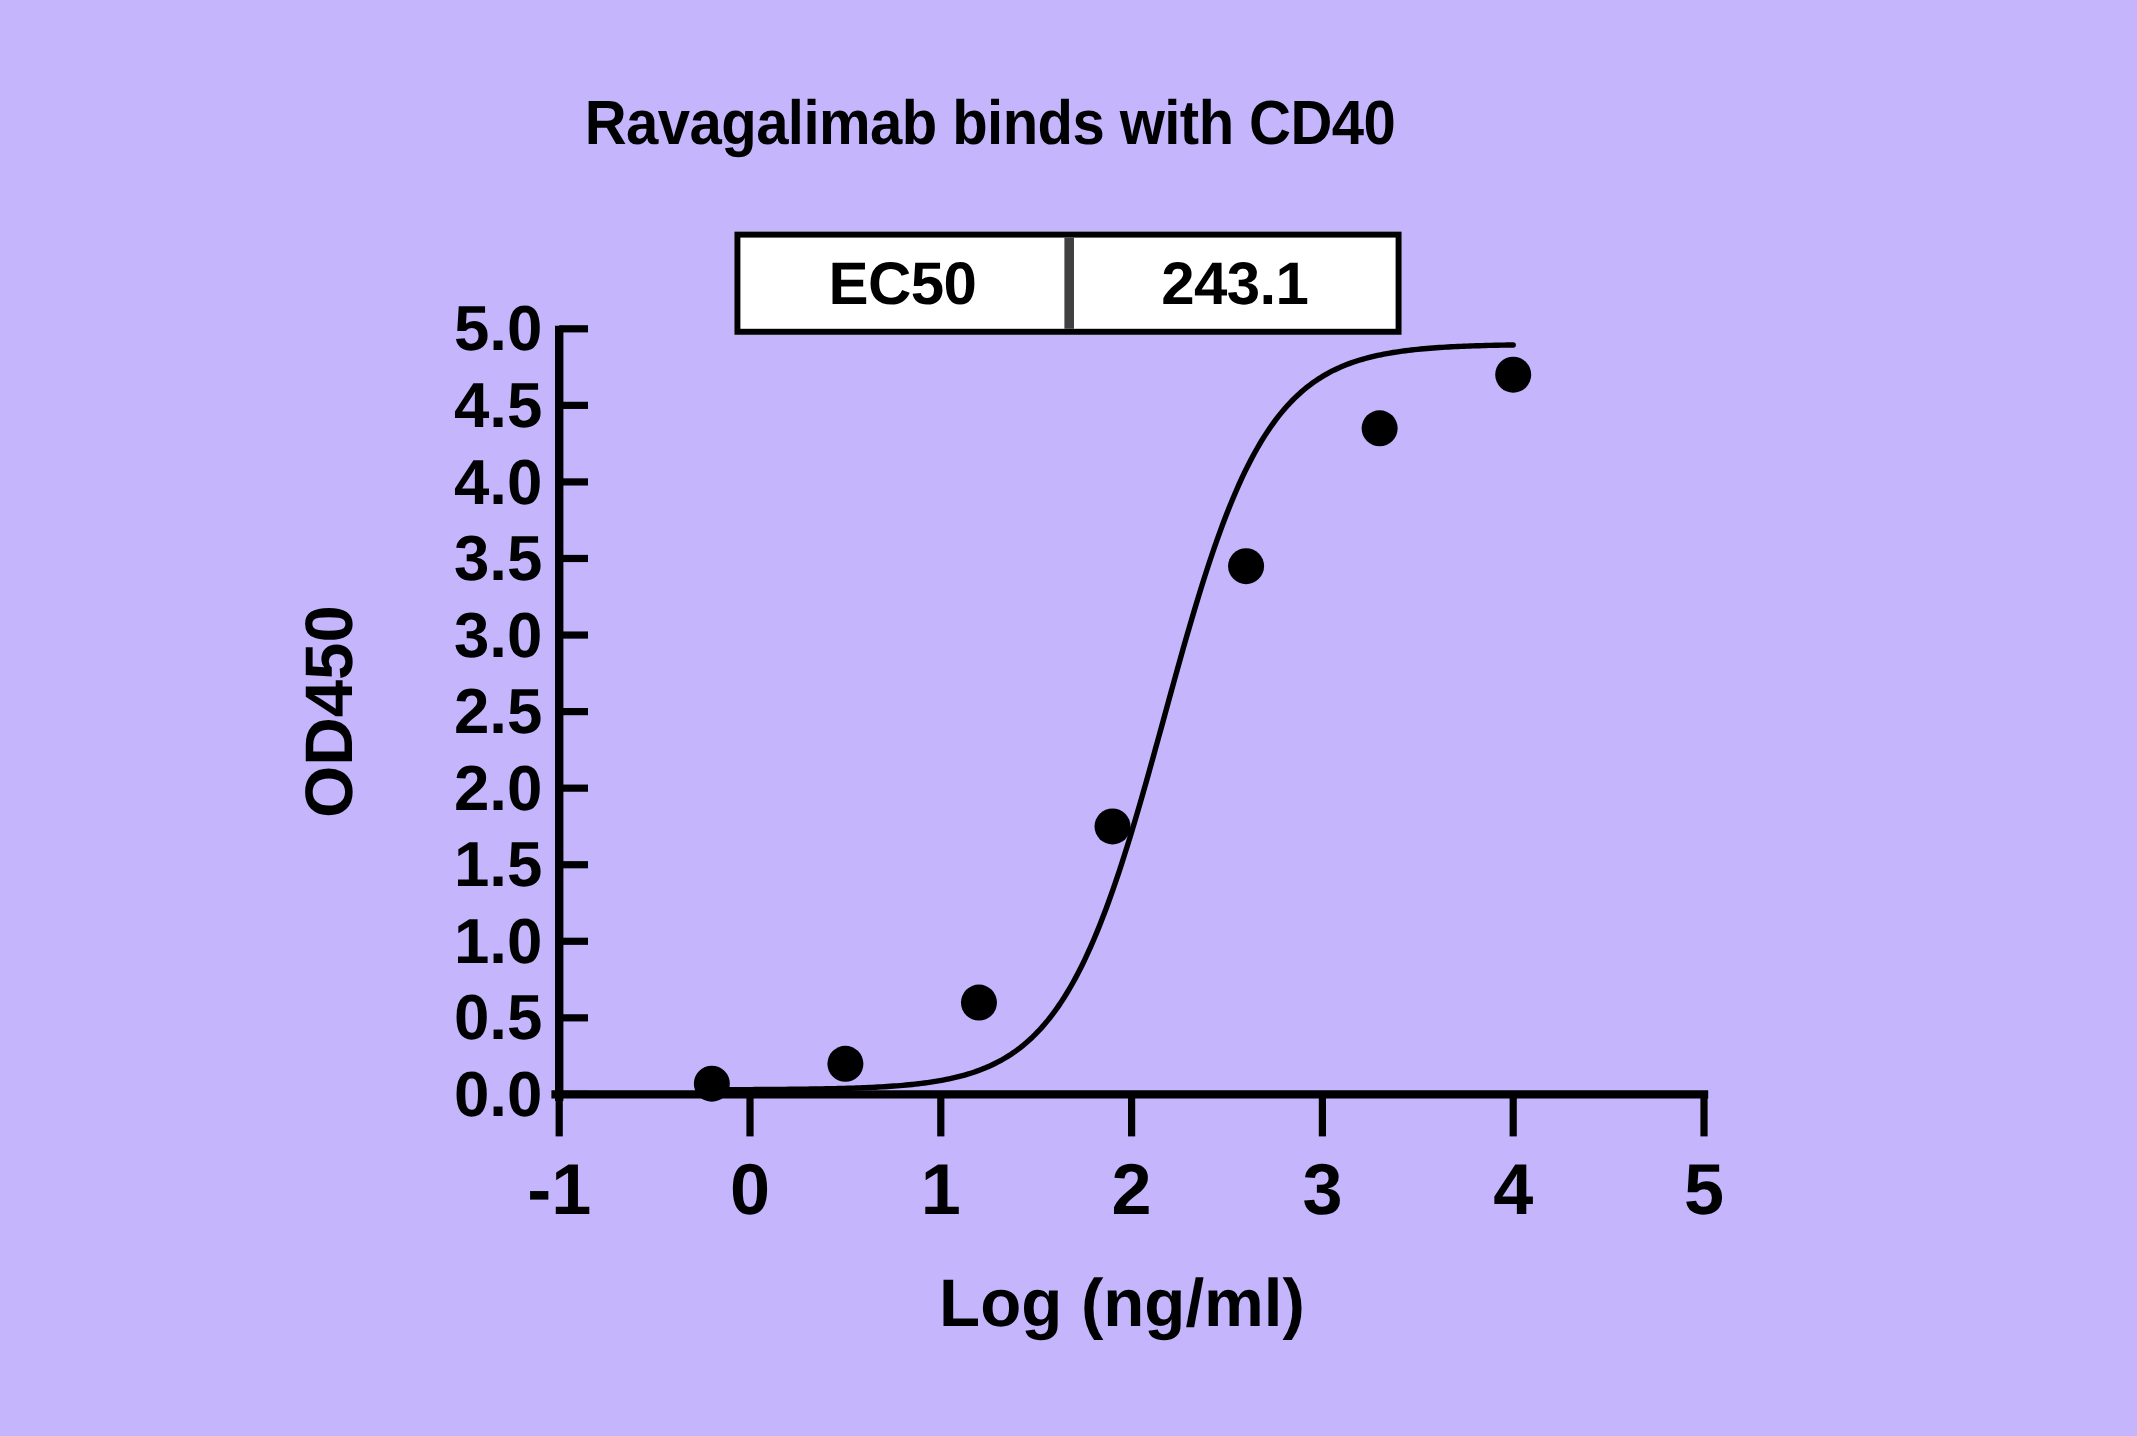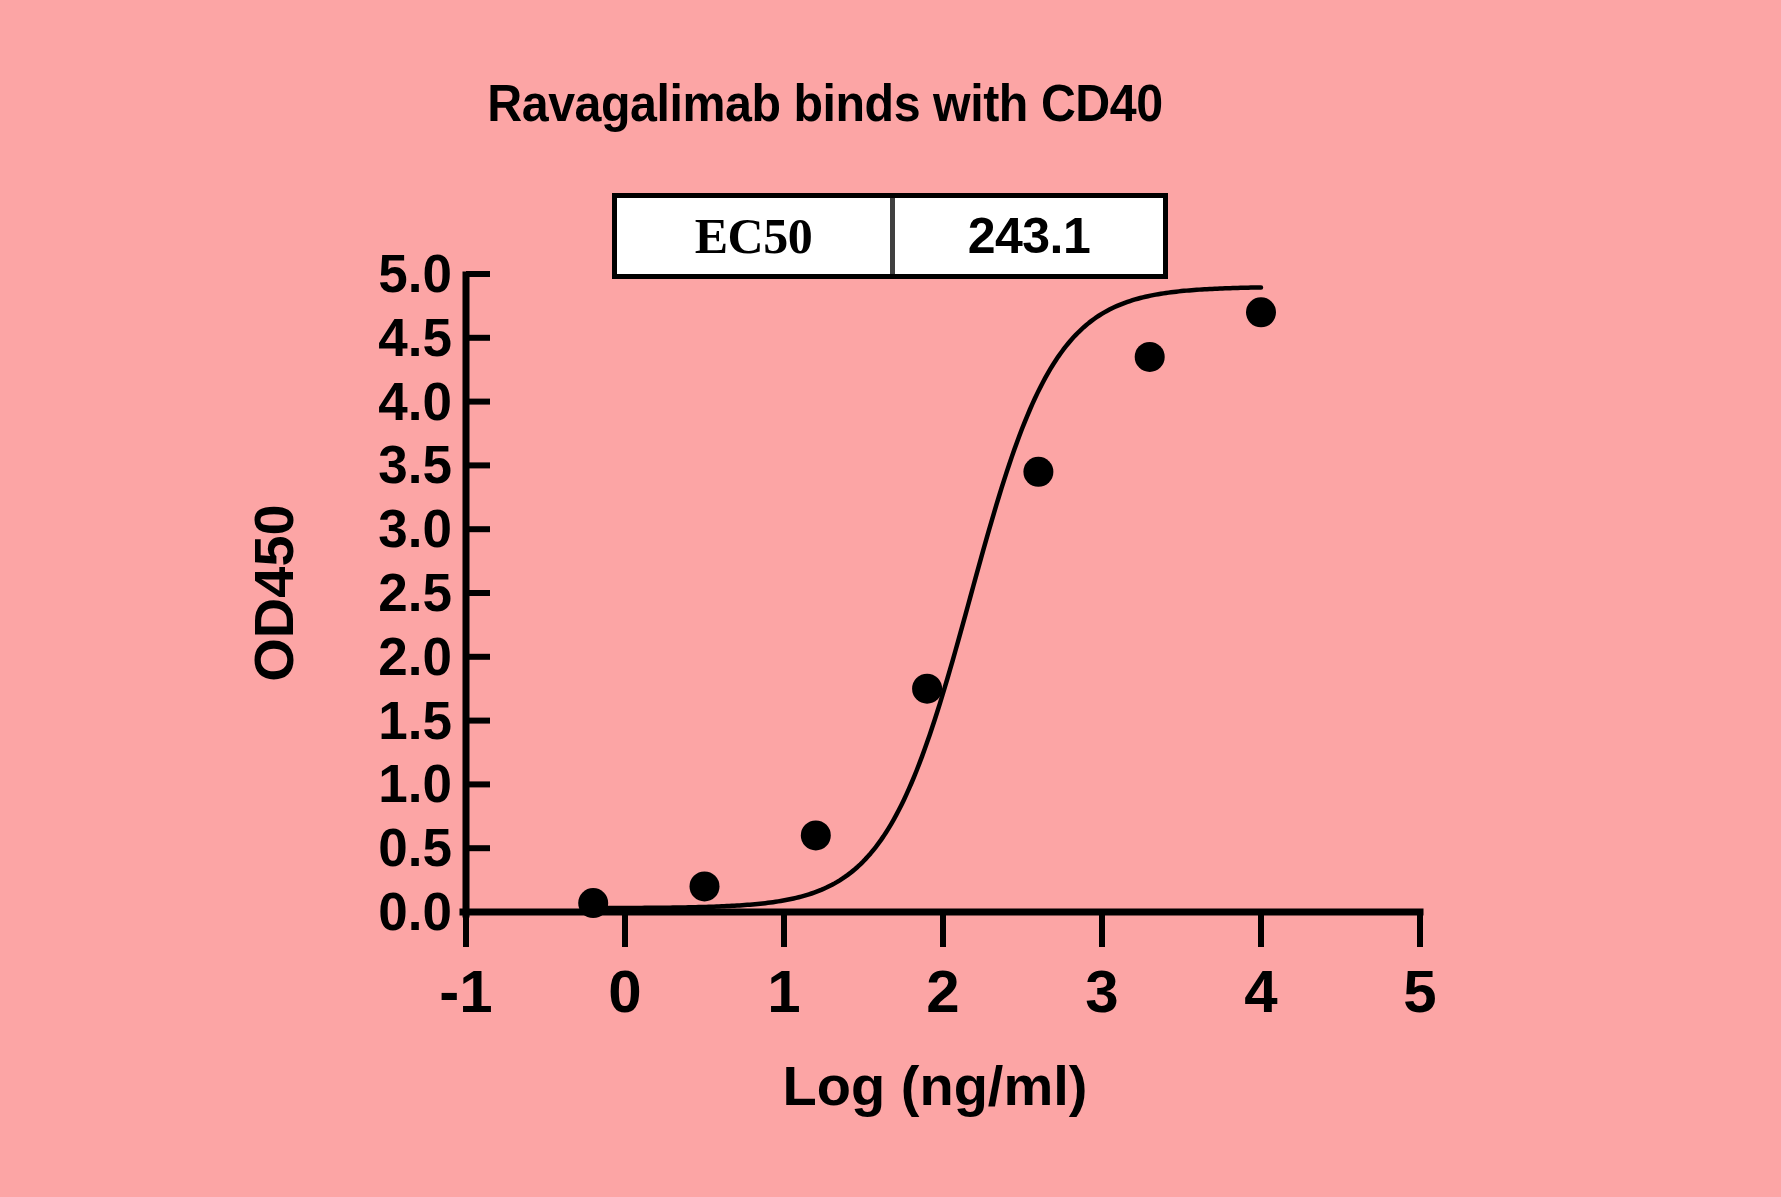--- a/index.html
+++ b/index.html
@@ -15,21 +15,21 @@
     overflow: hidden;
     position: relative;
   }
 
   #figure {
     position: absolute;
     left: 0;
     top: 0;
     width: 1781px;
     height: 1197px;
-    background: #fca5a5;
+    background: #c4b5fd;
   }
 
   
   #chart-title {
     position: absolute;
     left: 0;
     top: 76px;
     width: 1650px;
     text-align: center;
     font-size: 52px;
@@ -59,22 +59,21 @@
     align-items: center;
     justify-content: center;
     font-size: 50px;
     font-weight: bold;
     font-family: "Liberation Sans", sans-serif;
     letter-spacing: -0.5px;
     box-sizing: border-box;
   }
   #ec50-table .cell.label {
     flex: 0 0 278px;
-    border-right: 5px solid #404040;
-    font-family: Liberation Serif, serif;
+    border-right: 8px solid #404040;
   }
   #ec50-table .cell.value {
     flex: 1 1 auto;
   }
 
   
   #plot-wrap {
     position: absolute;
     left: 0;
     top: 0;

